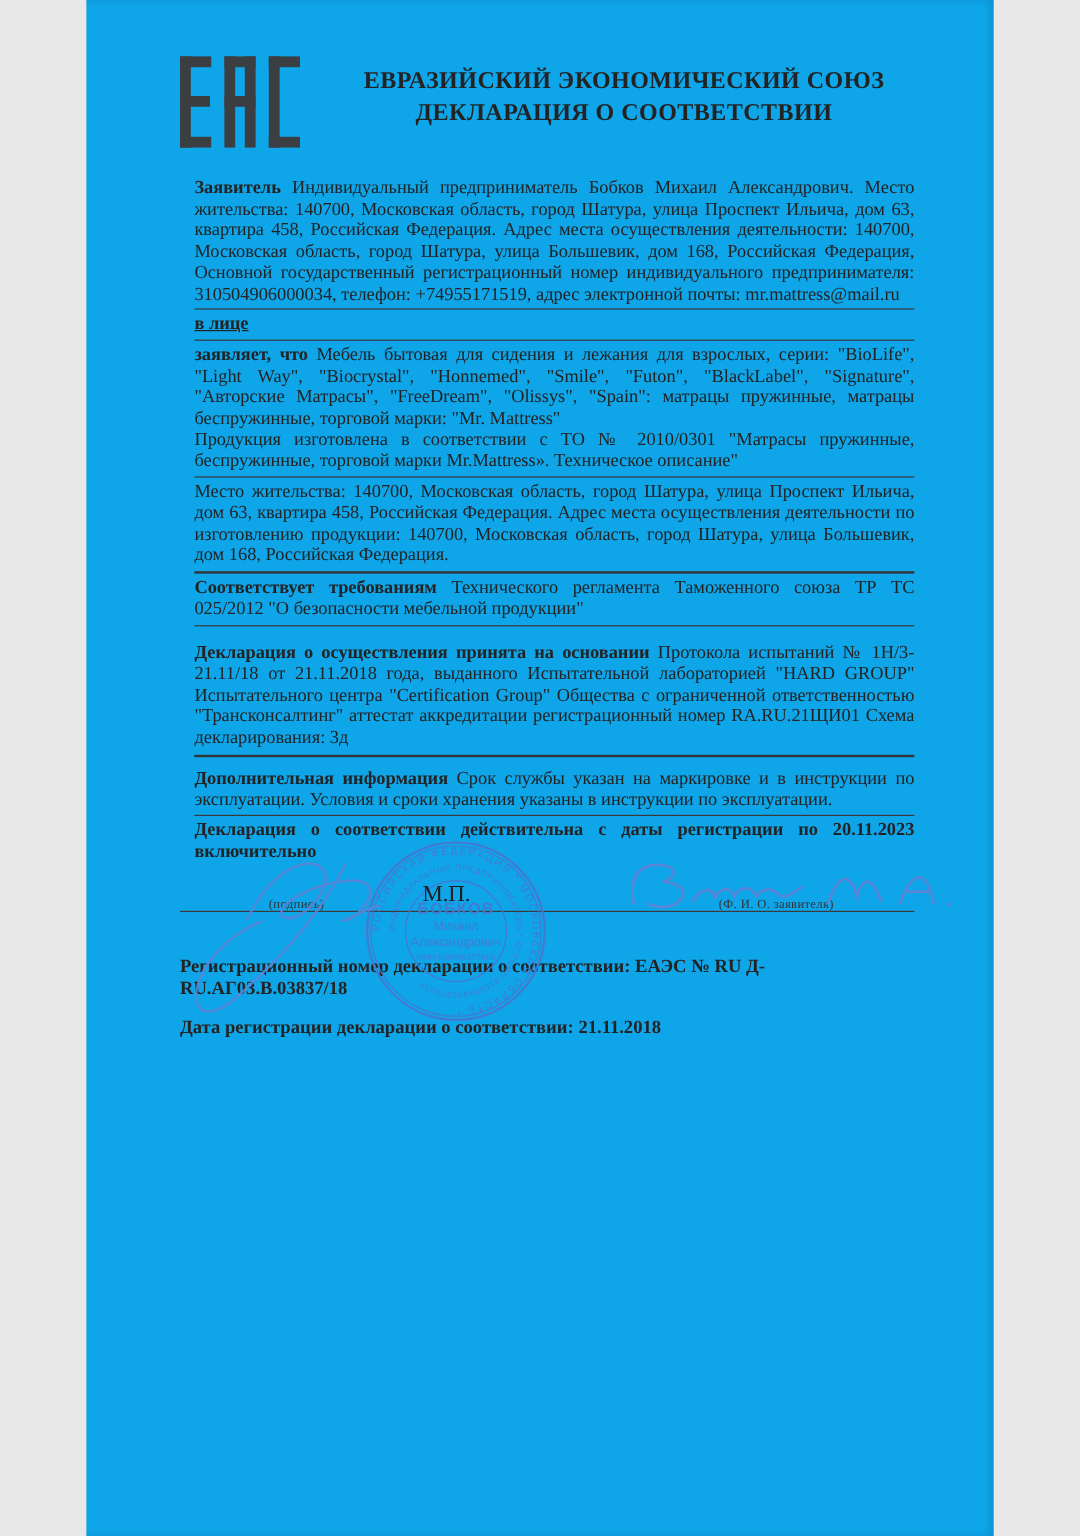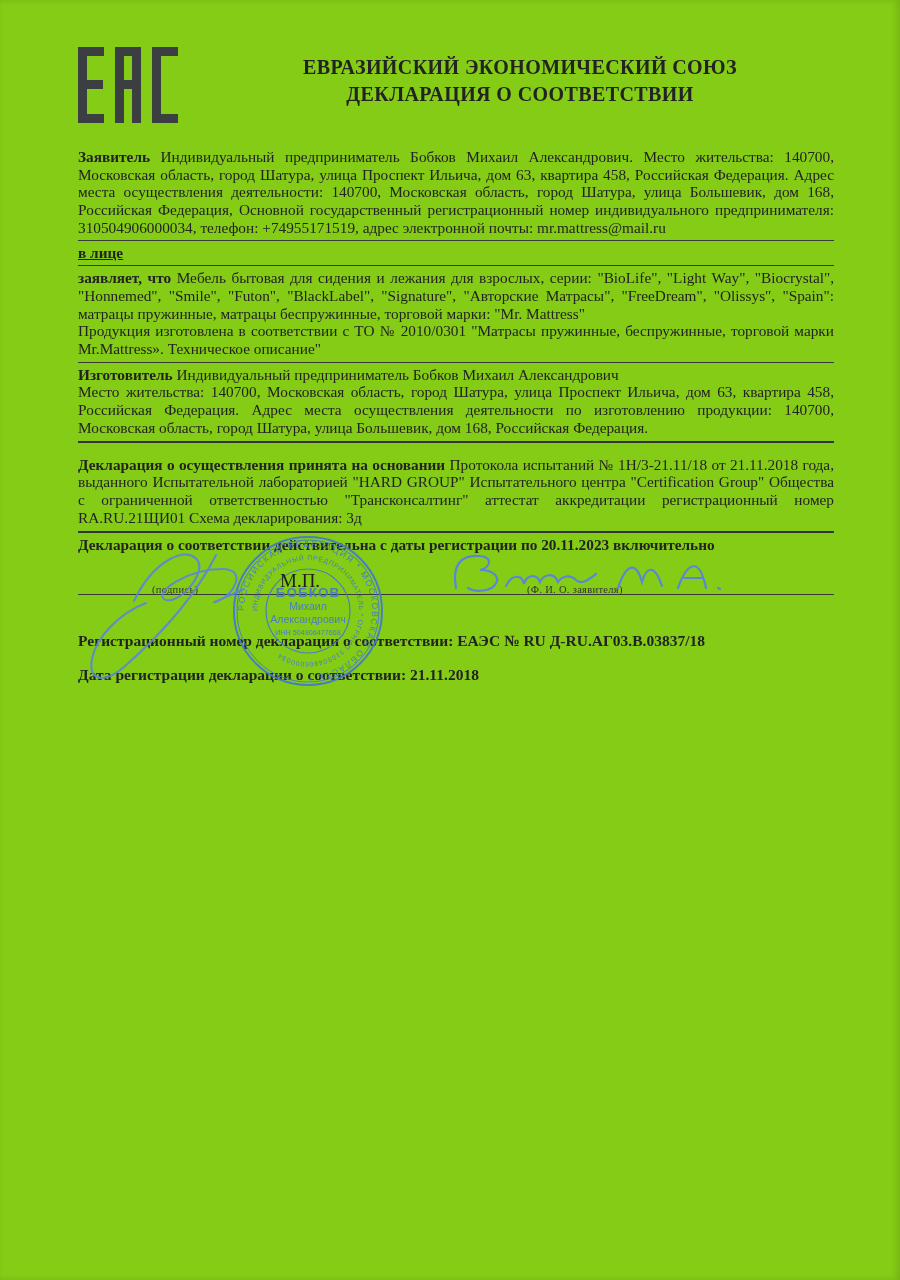--- a/index.html
+++ b/index.html
@@ -1,35 +1,35 @@
 <!DOCTYPE html>
 <html><head>
 <meta charset="utf-8">
 <style>
   html,body{margin:0;padding:0;background:#e8e8e8;}
   .page{
     position:relative;
-    width:900px;height:1280px;
+    width:756px;height:1280px;
     margin:0 auto;
-    background:#84cc16;
+    background:#0ea5e9;
     font-family:"Liberation Serif","DejaVu Serif",serif;
     color:#232323;
     overflow:hidden;
     box-shadow:inset -3px 0 6px rgba(0,0,0,.12);
   }
   .content{padding:44px 66px 0 78px;}
 
   
   .doc-header{display:flex;align-items:flex-start;margin-bottom:24px;}
   .eac-logo{width:100px;height:78px;flex:0 0 auto;margin-top:2px;}
   .doc-titles{flex:1;text-align:center;padding-top:10px;padding-left:28px;}
   .doc-titles div{font-weight:bold;font-size:20px;line-height:27px;letter-spacing:.4px;}
 
   
-  .sec{font-size:15.3px;line-height:17.7px;text-align:justify;}
+  .sec{font-size:15.3px;line-height:17.7px;text-align:justify;margin-left:12px;}
   .sec p{margin:0;}
   .lbl{font-weight:bold;}
   .rule{border-bottom:1.4px solid #3a3a3a;}
   .rule-thick{border-bottom:2px solid #333;}
   .sec-applicant{padding-bottom:3px;}
   .sec-inperson{padding:3px 0 4px 0;font-weight:bold;text-decoration:underline;}
   .sec-declares{padding:3px 0 4px 0;}
   .sec-manufacturer{padding:3px 0 4px 0;}
   .sec-complies{padding:3px 0 5px 0;}
   .sec-basis{margin-top:13px;padding-bottom:5px;}
@@ -89,29 +89,34 @@
     <div class="sec sec-inperson rule">
       <p>в лице</p>
     </div>
 
     <div class="sec sec-declares rule">
       <p><b class="lbl">заявляет, что</b> <span>Мебель бытовая для сидения и лежания для взрослых, серии: "BioLife", "Light Way", "Biocrystal", "Honnemed", "Smile", "Futon", "BlackLabel", "Signature", "Авторские Матрасы", "FreeDream", "Olissys", "Spain": матрацы пружинные, матрацы беспружинные, торговой марки: "Mr. Mattress"</span></p>
       <p>Продукция изготовлена в соответствии с ТО № 2010/0301 "Матрасы пружинные, беспружинные, торговой марки Mr.Mattress». Техническое описание"</p>
     </div>
 
     <div class="sec sec-manufacturer rule-thick">
-      <p><b class="lbl">Изготовитель</b> <span>Индивидуальный предприниматель Бобков Михаил Александрович</span></p>
       <p>Место жительства: 140700, Московская область, город Шатура, улица Проспект Ильича, дом 63, квартира 458, Российская Федерация. Адрес места осуществления деятельности по изготовлению продукции: 140700, Московская область, город Шатура, улица Большевик, дом 168, Российская Федерация.</p>
     </div>
 
+    <div class="sec sec-complies rule">
+      <p><b class="lbl">Соответствует требованиям</b> <span>Технического регламента Таможенного союза ТР ТС 025/2012 "О безопасности мебельной продукции"</span></p>
+    </div>
 
     <div class="sec sec-basis rule-thick">
       <p><b class="lbl">Декларация о осуществления принята на основании</b> <span>Протокола испытаний № 1Н/3-21.11/18 от 21.11.2018 года, выданного Испытательной лабораторией "HARD GROUP" Испытательного центра "Certification Group" Общества с ограниченной ответственностью "Трансконсалтинг" аттестат аккредитации регистрационный номер RA.RU.21ЩИ01 Схема декларирования: 3д</span></p>
     </div>
 
+    <div class="sec sec-additional rule">
+      <p><b class="lbl">Дополнительная информация</b> <span>Срок службы указан на маркировке и в инструкции по эксплуатации. Условия и сроки хранения указаны в инструкции по эксплуатации.</span></p>
+    </div>
 
     <div class="sec sec-validity">
       <p>Декларация о соответствии действительна с даты регистрации по 20.11.2023 включительно</p>
     </div>
 
     <div class="sig-area">
       <div class="sig-line"></div>
       <span class="sig-caption cap-podpis">(подпись)</span>
       <span class="sig-caption cap-fio">(Ф. И. О. заявителя)</span>
       <span class="mp-label">М.П.</span>

